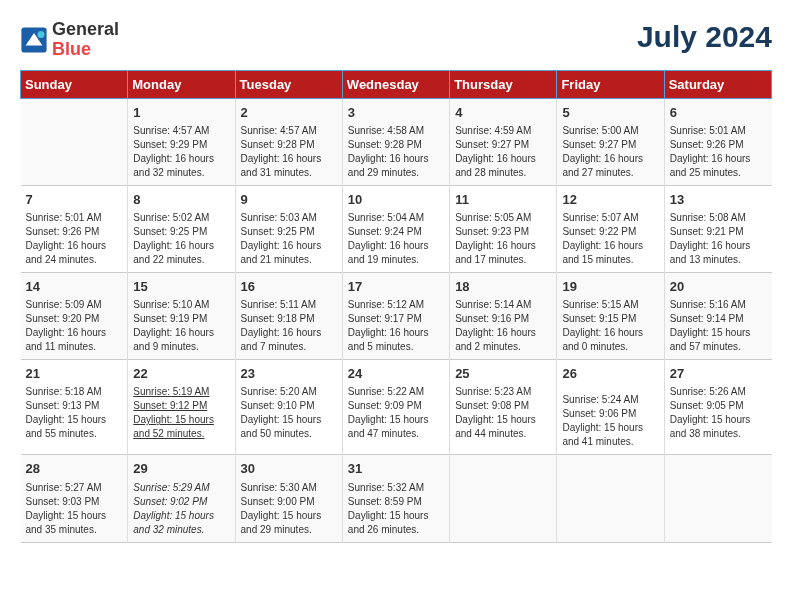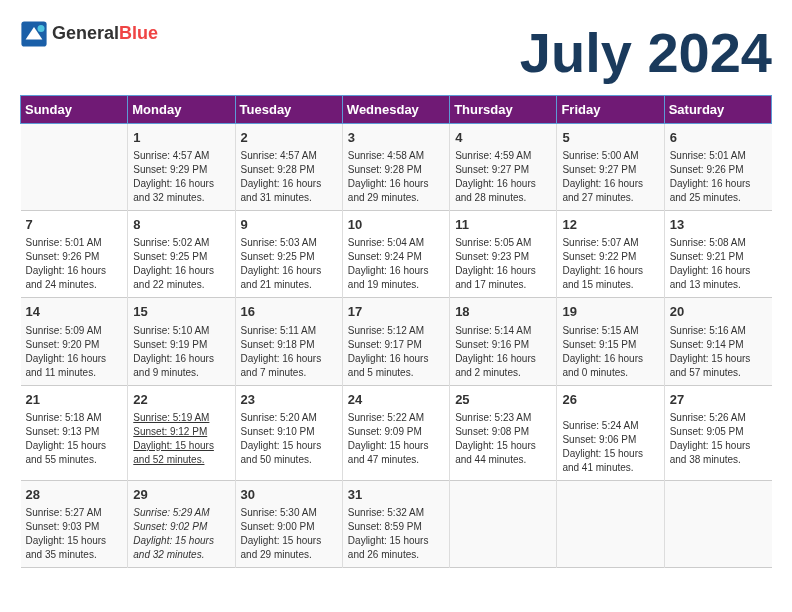--- a/index.html
+++ b/index.html
@@ -15,51 +15,51 @@
       justify-content: space-between;
       align-items: flex-start;
       margin-bottom: 10px;
     }
     .logo {
       display: flex;
       align-items: center;
     }
     .logo-text {
       display: flex;
-      flex-direction: row;
+      flex-direction: column;
       font-size: 18px;
       font-weight: bold;
       line-height: 1.1;
     }
     .logo-general { color: #333; }
     .logo-blue { color: #ef4444; }
     .logo-icon {
       width: 28px;
       height: 28px;
       margin-right: 4px;
     }
     .title-area {
       text-align: right;
     }
     .month-title {
-      font-size: 56px;
+      font-size: 30px;
       font-weight: bold;
       color: #1a3a5c;
     }
     .location-title {
       font-size: 18px;
       color: #333;
     }
     table {
       width: 100%;
       border-collapse: collapse;
       font-size: 11px;
     }
     thead tr th {
-      background-color: #701a75;
+      background-color: #b91c1c;
       color: #fff;
       padding: 6px 4px;
       text-align: left;
       font-size: 13px;
       font-weight: bold;
       border: 1px solid #5c9bd6;
     }
     tbody tr {
       border-bottom: 1px solid #ccc;
     }

